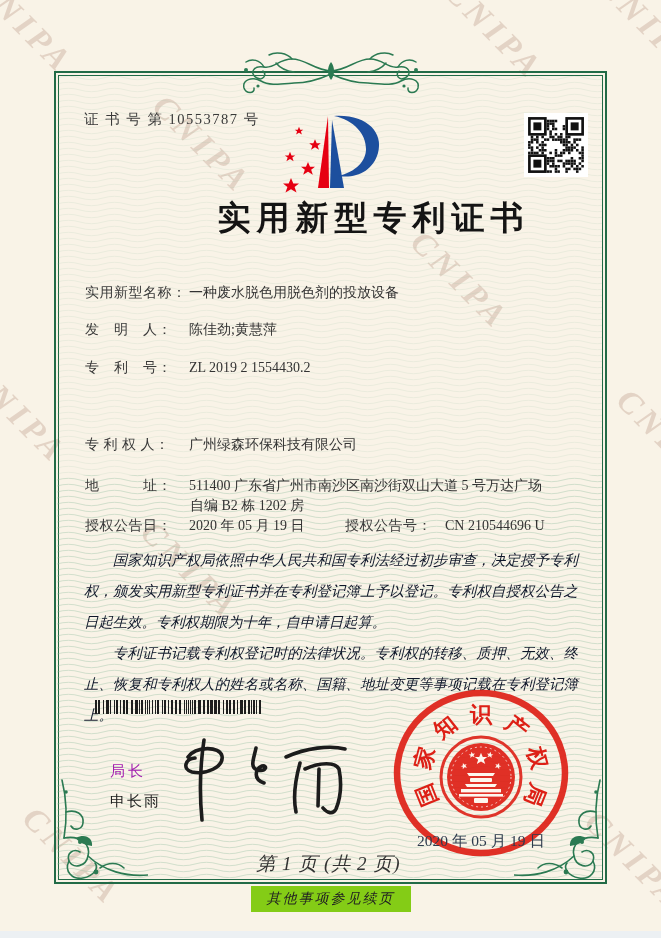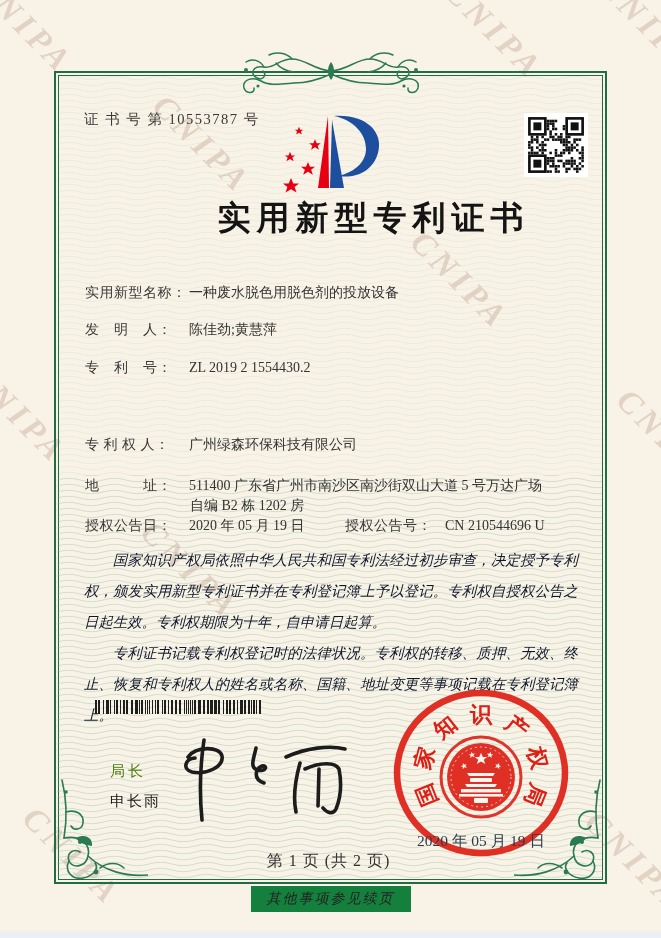--- a/index.html
+++ b/index.html
@@ -42,27 +42,27 @@
   .frow.right{left:345px;width:240px;}
   .frow.right .flabel{min-width:100px;}
   
   .legal{
     position:absolute;left:84px;top:545px;width:494px;
     font-size:14.4px;line-height:31px;text-align:justify;
     font-style:italic;color:#0f172a;
   }
   .legal p{margin:0;text-indent:2em;}
   .barcode{position:absolute;left:95px;top:700px;width:170px;height:14px;}
-  .signer-role{position:absolute;left:110px;top:762px;font-family:"Liberation Sans","DejaVu Sans",sans-serif;font-size:15px;letter-spacing:3px;color:#4d7c0f;}
+  .signer-role{position:absolute;left:110px;top:762px;font-family:"Liberation Sans","DejaVu Sans",sans-serif;font-size:15px;letter-spacing:3px;color:#a21caf;}
   .signer-name{position:absolute;left:110px;top:792px;font-family:"Liberation Sans","DejaVu Sans",sans-serif;font-size:15px;letter-spacing:2px;color:#1d1d1d;}
   .signature{position:absolute;left:168px;top:726px;width:190px;height:104px;}
   .seal{position:absolute;left:391px;top:689px;width:180px;height:172px;}
-  .page-num{position:absolute;left:54px;top:851px;width:549px;text-align:center;font-size:16px;letter-spacing:1px;color:#333;}
+  .page-num{position:absolute;left:54px;top:851px;width:549px;text-align:center;font-size:19px;letter-spacing:1px;color:#333;font-style:italic;}
   .note-wrap{position:absolute;left:0;top:886px;width:661px;text-align:center;}
-  .note{display:inline-block;background:#15803d;padding:4px 16px;font-size:14px;font-style:italic;color:#222;letter-spacing:2px;}
+  .note{display:inline-block;background:#84cc16;padding:4px 16px;font-size:14px;font-style:italic;color:#222;letter-spacing:2px;}
   .bottom-strip{position:absolute;left:0;bottom:0;width:661px;height:7px;background:#ecf0f3;}
 </style>
 </head>
 <body>
 
 <div class="page">
 
   <div class="wm" style="left:-38px;top:6px">CNIPA</div>
   <div class="wm" style="left:586px;top:6px">CNIPA</div>
   <div class="wm" style="left:432px;top:12px">CNIPA</div>

